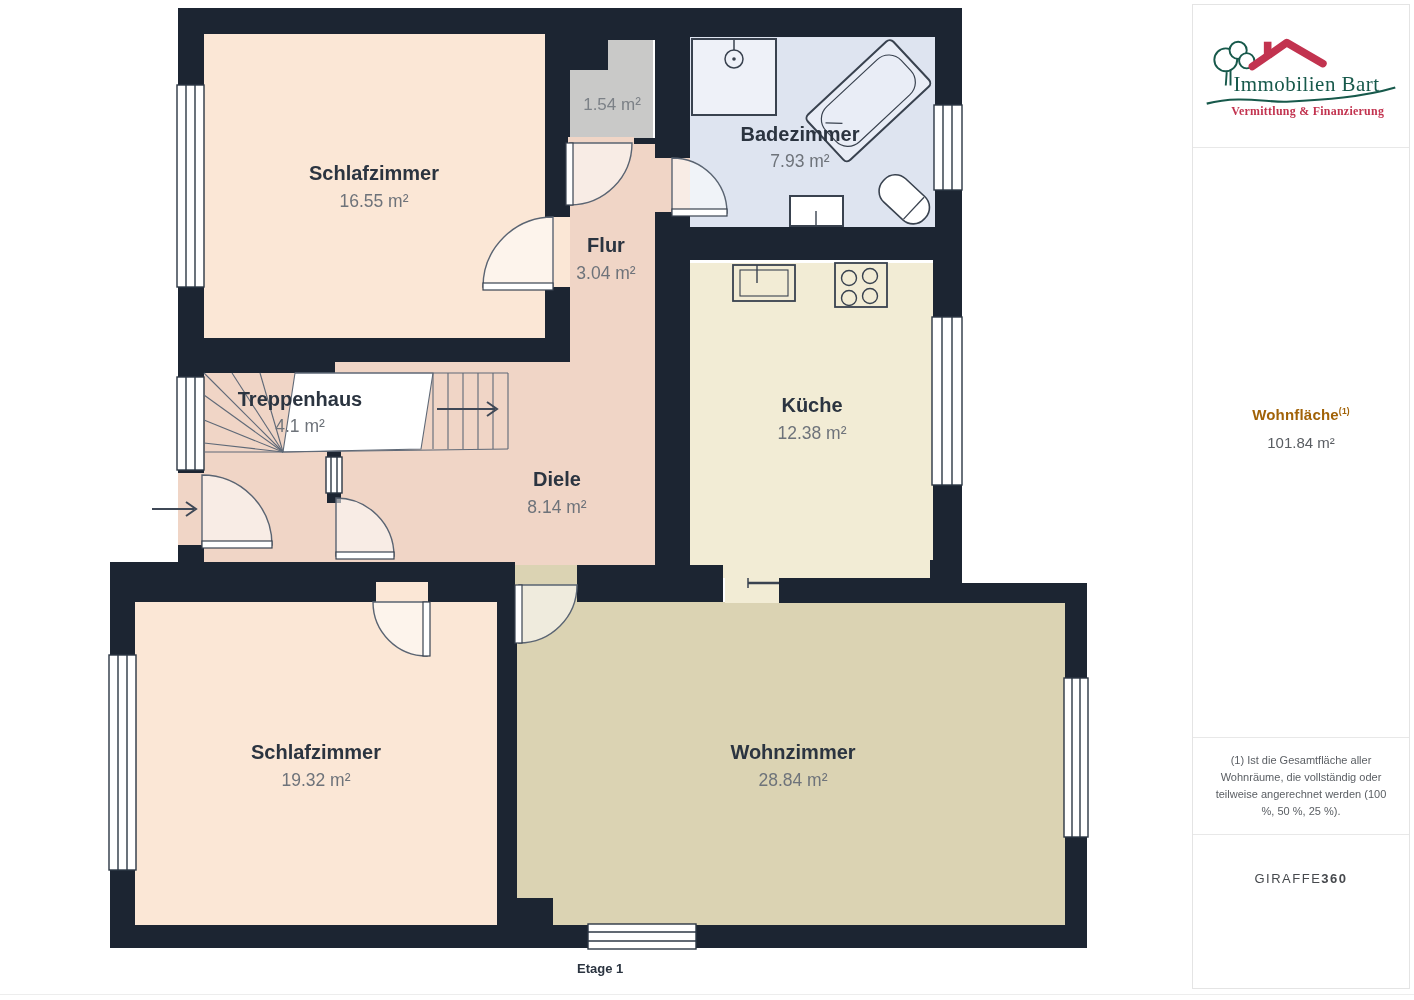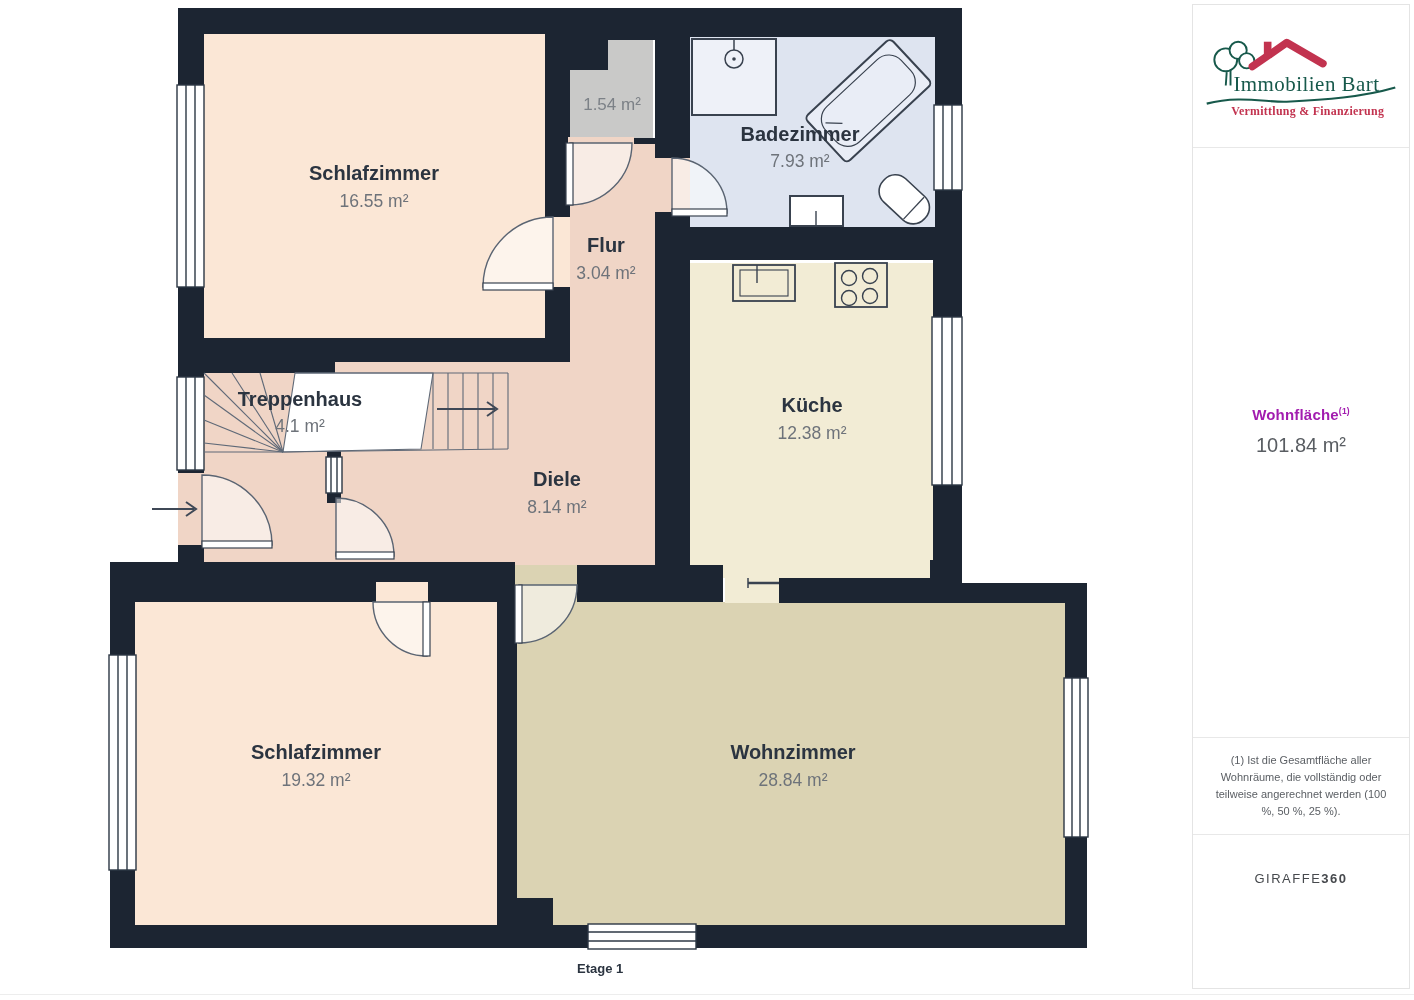--- a/index.html
+++ b/index.html
@@ -13,23 +13,23 @@
   .room-area{font-family:"Liberation Sans",sans-serif;font-size:17.5px;fill:#6e737a;}
   .room-area-gray{font-family:"Liberation Sans",sans-serif;font-size:17px;fill:#7c8187;}
   .floor-tag{font-family:"Liberation Sans",sans-serif;font-weight:bold;font-size:13px;fill:#2b3440;}
 
   
   .sidebar{position:absolute;left:1192px;top:4px;width:218px;height:985px;background:#fff;
            border:1px solid #e4e4e4;box-sizing:border-box;display:flex;flex-direction:column;}
   .sec{box-sizing:border-box;}
   .sec-logo{height:143px;border-bottom:1px solid #e8e8e8;display:flex;align-items:center;justify-content:center;}
   .sec-summary{height:590px;border-bottom:1px solid #e8e8e8;text-align:center;padding-top:258px;}
-  .summary-title{font-size:15px;font-weight:bold;color:#a21caf;letter-spacing:.2px;}
+  .summary-title{font-size:15px;font-weight:bold;color:#a16207;letter-spacing:.2px;}
   .summary-title sup{font-size:8.5px;font-weight:bold;}
-  .summary-value{margin-top:11px;font-size:20px;color:#595d62;}
+  .summary-value{margin-top:11px;font-size:15px;color:#595d62;}
   .sec-note1{height:97px;border-bottom:1px solid #e8e8e8;display:flex;align-items:center;}
   .sec-note1 div{padding:0 22px;font-size:11px;line-height:1.55;color:#5a5e63;text-align:center;}
   .sec-note2{flex:1;padding:20px 24px 0 24px;text-align:center;}
   .sec-note2 p{margin:0;font-size:11px;line-height:1.55;color:#5a5e63;}
   .giraffe{margin-top:16px;font-size:13px;letter-spacing:1.5px;color:#46494d;}
   .giraffe b{font-weight:bold;text-align:center;}
   .logo-brand{font-family:"Liberation Serif",serif;font-size:22px;fill:#17594b;letter-spacing:.5px;}
   .logo-tagline{font-family:"Liberation Serif",serif;font-size:12.5px;font-weight:bold;fill:#c2334f;letter-spacing:.3px;}
   .baseline{position:absolute;left:0;right:0;top:994px;height:1px;background:#ededed;}
 </style>

